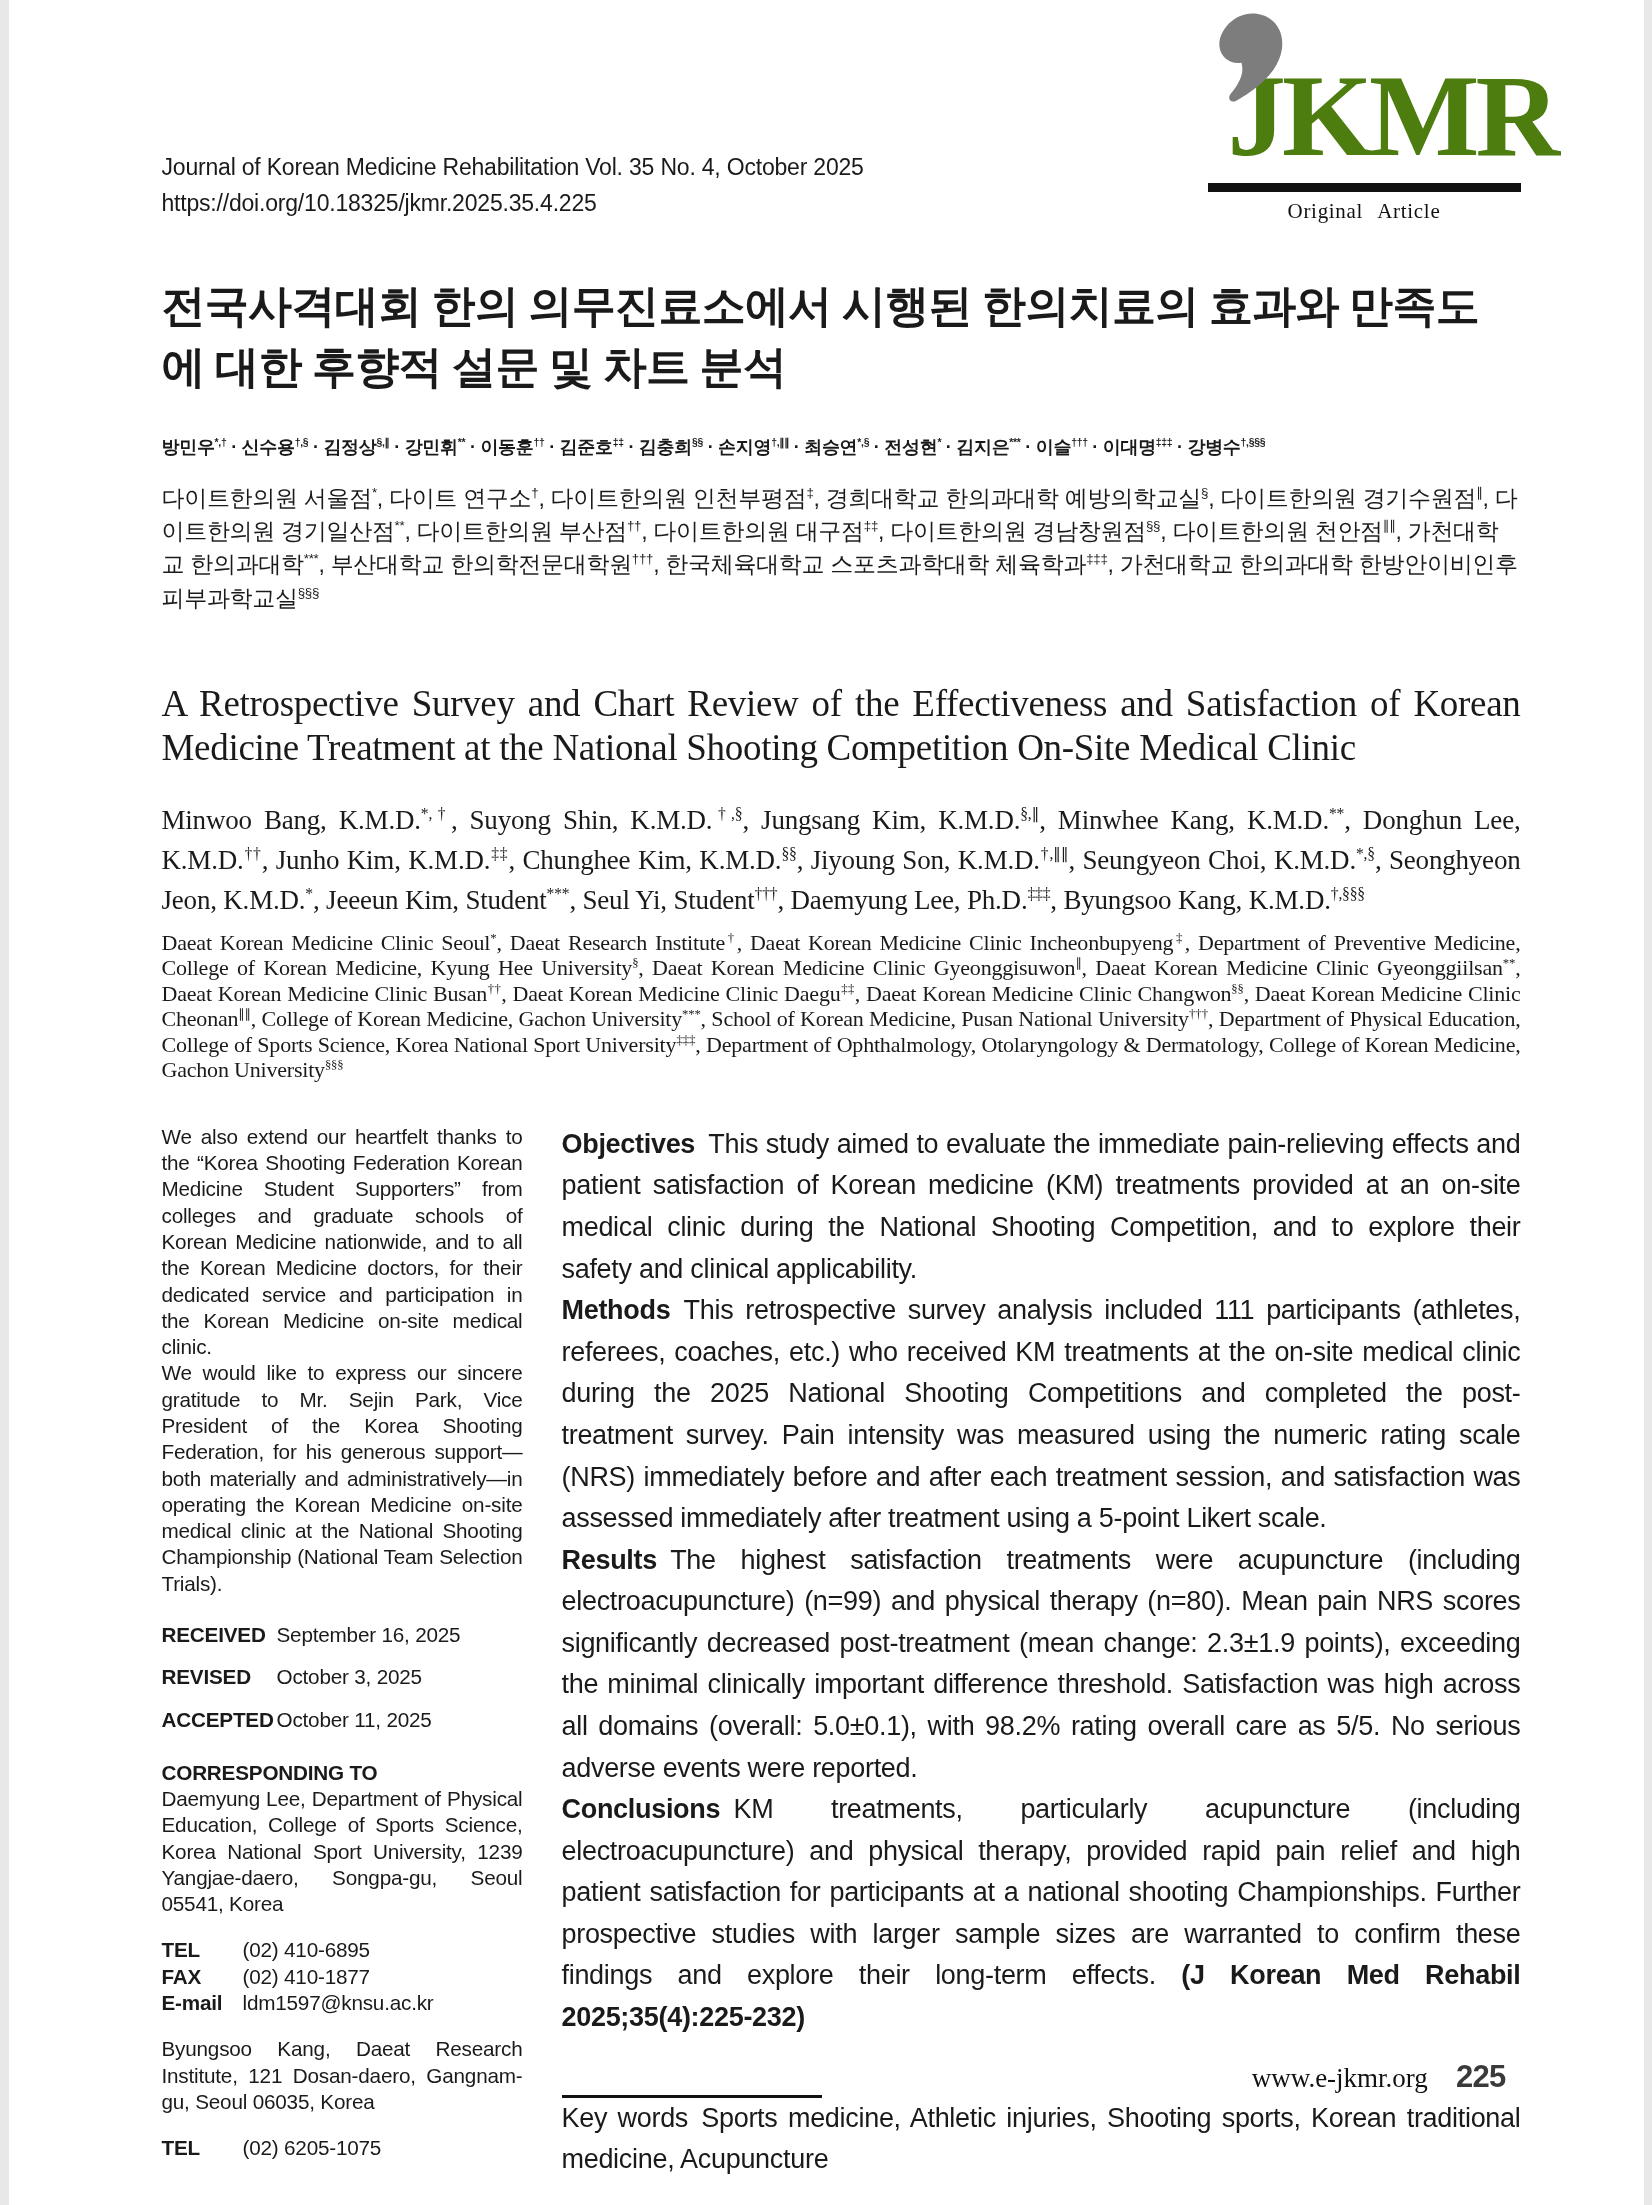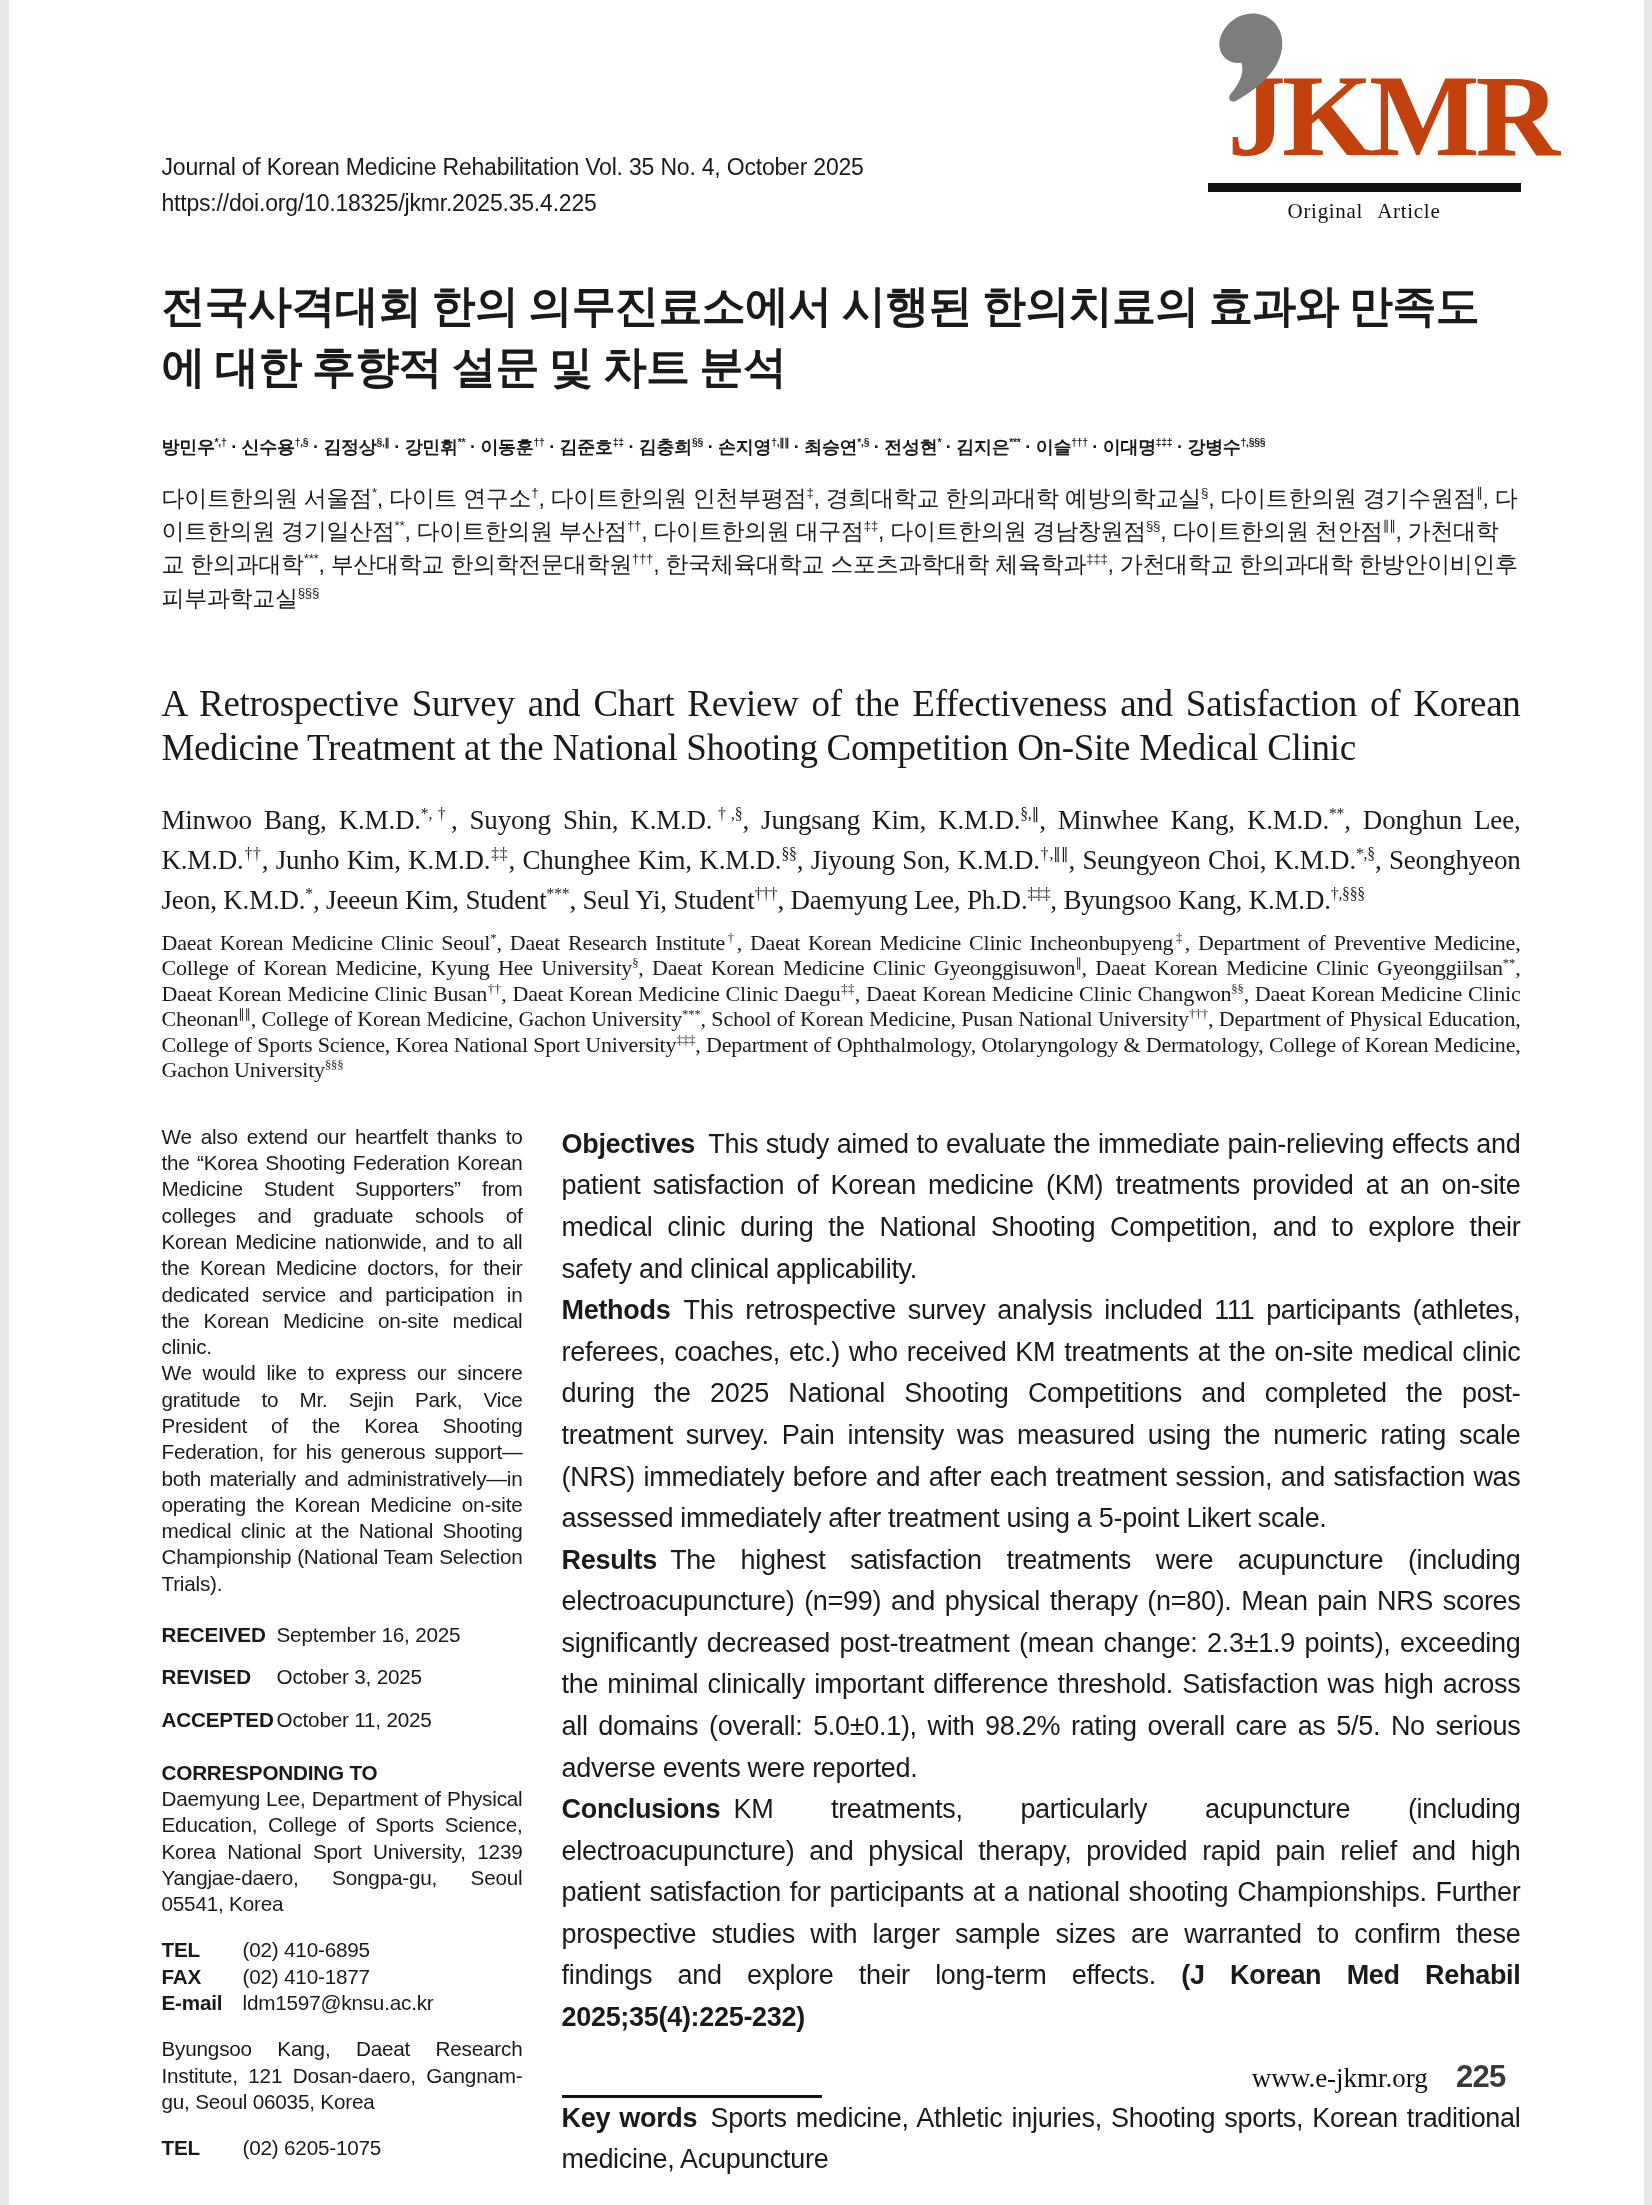--- a/index.html
+++ b/index.html
@@ -15,21 +15,21 @@
   }
   
   .header { display:flex; justify-content:space-between; align-items:flex-start; }
   .journal-info { margin-top:93px; font-size:23px; line-height:1.55; letter-spacing:-0.2px; }
   .logo-block { width:313px; text-align:center; }
   .logo-mark { position:relative; display:inline-block; padding-left:20px; }
   .logo-mark svg.comma { position:absolute; left:5.3px; top:-45px; }
   .jkmr-text {
     font-family:"Liberation Serif", serif;
     font-weight:bold; font-size:117px; line-height:1;
-    color:#c2410c; letter-spacing:-4px;
+    color:#4d7c0f; letter-spacing:-4px;
   }
   .logo-divider { height:8.7px; background:#111; margin:9.3px 0 6.7px 0; }
   .article-type {
     font-family:"Liberation Serif", serif;
     font-size:21px; color:#111; word-spacing:9.3px; letter-spacing:0.7px;
   }
   
   .k-title {
     margin-top:52px;
     font-family:"Liberation Serif", serif;
@@ -65,21 +65,21 @@
   .corr-addr { margin-top:4px; }
   .contacts { margin-top:20px; display:grid; grid-template-columns:81px 1fr; }
   .contacts .lbl { font-weight:bold; }
   
   .abstract { flex:1; font-size:27px; line-height:1.54; letter-spacing:-0.3px; }
   .abstract p { margin:0; text-align:justify; }
   .abstract .sec-label { font-weight:bold; }
   .abstract .citation { font-weight:bold; }
   .kw-rule { width:260px; height:3.3px; background:#111; margin:56px 0 0 0; }
   .keywords { margin-top:39px; font-size:27px; line-height:1.54; letter-spacing:-0.3px; text-align:justify; }
-  .keywords .kw-label { font-weight:bold; }
+  .keywords .kw-label { font-weight:normal; }
   
   .footer {
     position:absolute; right:138px; top:2059px;
     display:flex; align-items:baseline; gap:28px;
   }
   .footer .url { font-family:"Liberation Serif", serif; font-size:27px; color:#111; }
   .footer .pageno { font-weight:bold; font-size:31px; color:#3a3a3a; letter-spacing:-0.7px; }
 </style>
 </head>
 <body>

